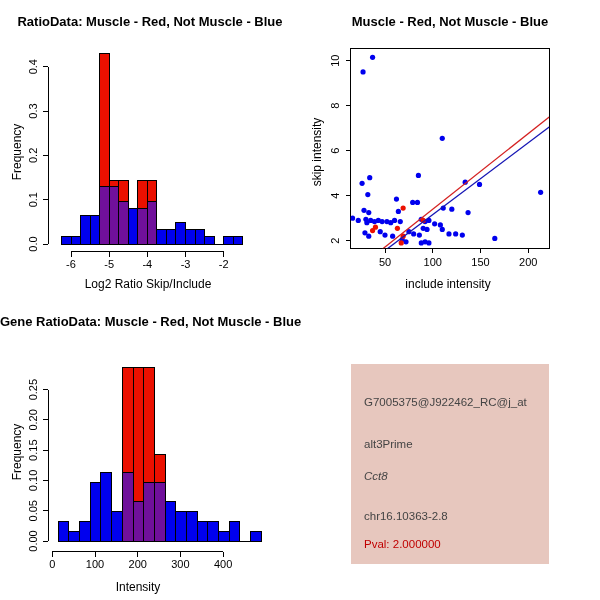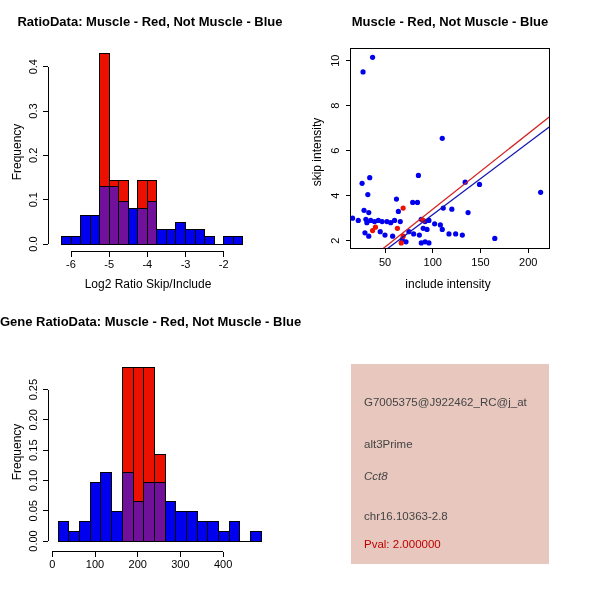--- a/index.html
+++ b/index.html
@@ -228,20 +228,21 @@
           <rect x="175.70299999999997" y="211.9312" width="10.674999999999999" height="29.06880000000001" fill="#0000EE" stroke="#000" stroke-width="1" shape-rendering="crispEdges"></rect>
           <rect x="186.378" y="211.9312" width="10.674999999999999" height="29.06880000000001" fill="#0000EE" stroke="#000" stroke-width="1" shape-rendering="crispEdges"></rect>
           <rect x="197.053" y="221.6208" width="10.674999999999999" height="19.379199999999997" fill="#0000EE" stroke="#000" stroke-width="1" shape-rendering="crispEdges"></rect>
           <rect x="207.728" y="221.6208" width="10.674999999999999" height="19.379199999999997" fill="#0000EE" stroke="#000" stroke-width="1" shape-rendering="crispEdges"></rect>
           <rect x="218.40300000000002" y="231.3104" width="10.674999999999999" height="9.689600000000013" fill="#0000EE" stroke="#000" stroke-width="1" shape-rendering="crispEdges"></rect>
           <rect x="229.07799999999997" y="221.6208" width="10.674999999999999" height="19.379199999999997" fill="#0000EE" stroke="#000" stroke-width="1" shape-rendering="crispEdges"></rect>
           <rect x="250.428" y="231.3104" width="10.674999999999999" height="9.689600000000013" fill="#0000EE" stroke="#000" stroke-width="1" shape-rendering="crispEdges"></rect>
         </g>
       </svg>
     <div class="chart-title">Gene RatioData: Muscle - Red, Not Muscle - Blue</div>
+    <div class="xlabel">Intensity</div>
     <div class="ylabel">Frequency</div>
   </div>
 
   <div class="panel" id="panel-br">
     <div id="info-box" style="background: rgb(231, 199, 190);">
       <div class="info-line" style="top: 32px; color: rgb(68, 68, 68);">G7005375@J922462_RC@j_at</div>
       <div class="info-line" style="top: 74px; color: rgb(68, 68, 68);">alt3Prime</div>
       <div class="info-line" style="top: 106px; color: rgb(68, 68, 68); font-style: italic;">Cct8</div>
       <div class="info-line" style="top: 146px; color: rgb(68, 68, 68);">chr16.10363-2.8</div>
       <div class="info-line" style="top: 174px; color: rgb(192, 0, 0); text-align: right;">Pval: 2.000000</div>

